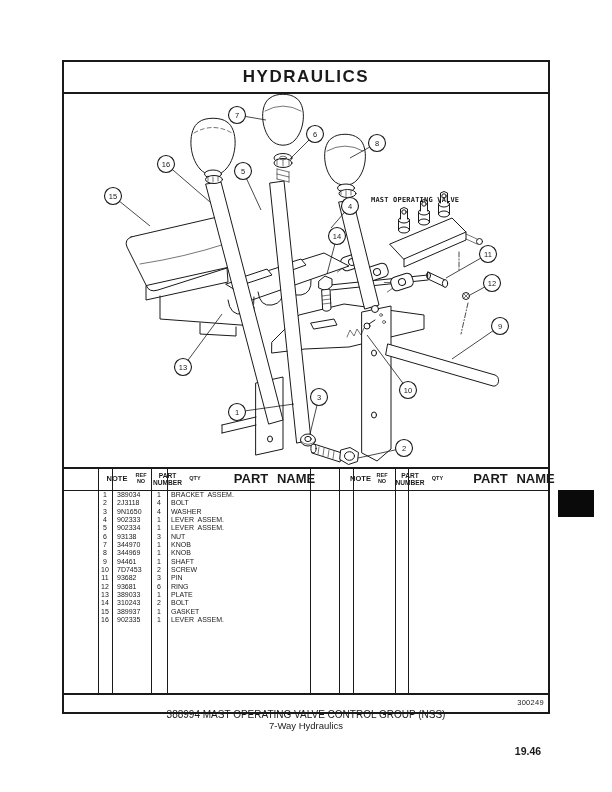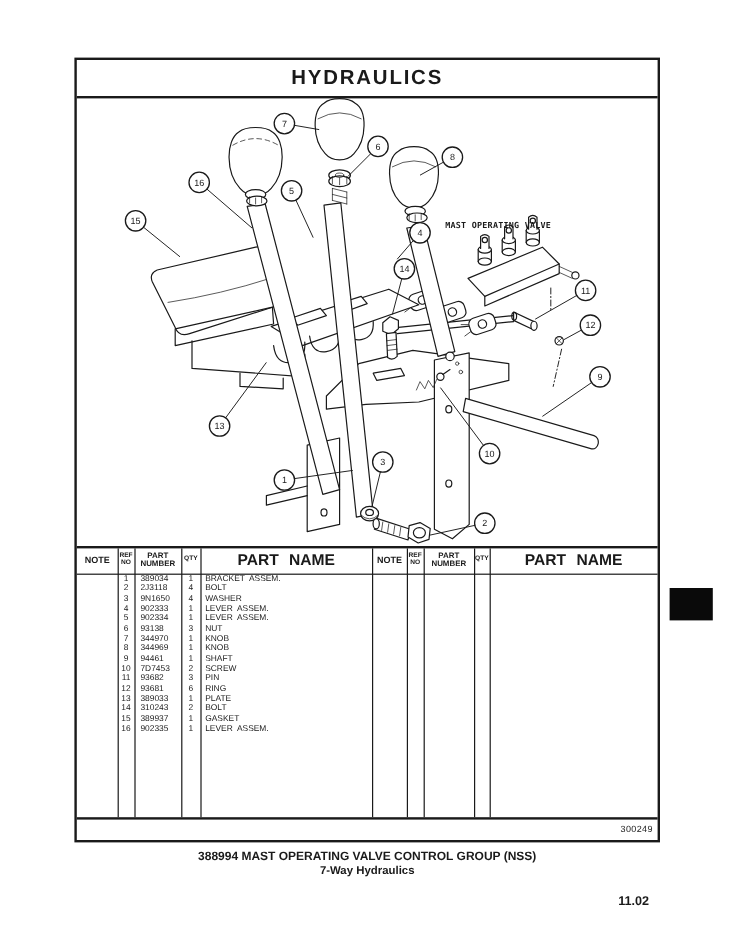--- a/index.html
+++ b/index.html
@@ -1,50 +1,50 @@
 <!DOCTYPE html>
 <html><head>
 <meta charset="utf-8">
 <style>
   html,body{margin:0;padding:0;}
   body{
     width:612px;height:792px;position:relative;background:#ffffff;
     font-family:"Liberation Sans",sans-serif;color:#1a1a1a;overflow:hidden;
   }
   .frame{
-    position:absolute;left:62px;top:48px;width:488px;height:654px;
+    position:absolute;left:62px;top:60px;width:488px;height:654px;
     border:2px solid #1a1a1a;box-sizing:border-box;background:#fff;
   }
   .title-strip{height:30px;border-bottom:2px solid #1a1a1a;display:flex;align-items:center;justify-content:center;}
   .title-strip h1{margin:0;font-size:17px;font-weight:bold;letter-spacing:1.5px;}
 
   #diagram{position:absolute;left:-2px;top:28px;}
 
   
   .parts-table{position:absolute;left:0;top:405px;width:484px;height:224px;
     border-top:2px solid #1a1a1a;border-bottom:2px solid #1a1a1a;}
   .vline{position:absolute;top:0;bottom:0;width:1px;background:#1a1a1a;}
   .hline-header{position:absolute;top:20.5px;left:0;right:0;height:1.5px;background:#1a1a1a;}
   .th{position:absolute;top:0;height:20.5px;display:flex;flex-direction:column;
-    align-items:center;justify-content:center;font-weight:bold;line-height:1.08;text-align:center;}
+    align-items:center;justify-content:center;font-weight:bold;line-height:1.08;text-align:center;margin-left:36px;}
   .th.big{font-size:7.5px;}
   .th.small{font-size:5.5px;}
   .th.mid{font-size:6.6px;}
   .th.name{font-size:13px;word-spacing:5px;}
   .rows{position:absolute;left:0;top:22px;width:246px;}
   .prow{display:grid;grid-template-columns:34px 14px 39px 16px 143px;height:8.35px;
     font-size:7px;line-height:8.5px;}
   .c-ref{text-align:center;}
   .c-pn{padding-left:5px;}
   .c-qty{text-align:center;}
   .c-name{padding-left:4px;white-space:pre;}
   .fig-code{position:absolute;right:4px;top:636px;font-size:7.5px;letter-spacing:0.3px;text-align:center;}
 
   
-  .caption{position:absolute;left:0;top:709px;width:612px;text-align:center;font-weight:bold;}
+  .caption{position:absolute;left:0;top:709px;width:612px;text-align:center;font-weight:normal;}
   .caption .l1{font-size:10px;}
   .caption .l2{font-size:9.5px;}
   .page-num{position:absolute;left:498px;top:745px;width:60px;text-align:center;
     font-weight:bold;font-size:10.5px;}
   .thumb-tab{position:absolute;left:558px;top:490px;width:36px;height:27px;background:#0a0a0a;}
 
   
   .ln{fill:none;stroke:#1a1a1a;stroke-width:1;stroke-linejoin:round;stroke-linecap:round;}
   .lnw{fill:#ffffff;stroke:#1a1a1a;stroke-width:1;stroke-linejoin:round;stroke-linecap:round;}
   .thin{stroke-width:0.6;}
@@ -486,14 +486,14 @@
   </div>
 
   <div class="fig-code">300249</div>
 </div>
 
 <div class="caption">
   <div class="l1">388994 MAST OPERATING VALVE CONTROL GROUP (NSS)</div>
   <div class="l2">7-Way Hydraulics</div>
 </div>
 
-<div class="page-num">11.02</div>
+<div class="page-num">19.46</div>
 <div class="thumb-tab"></div>
 
 </body></html>

